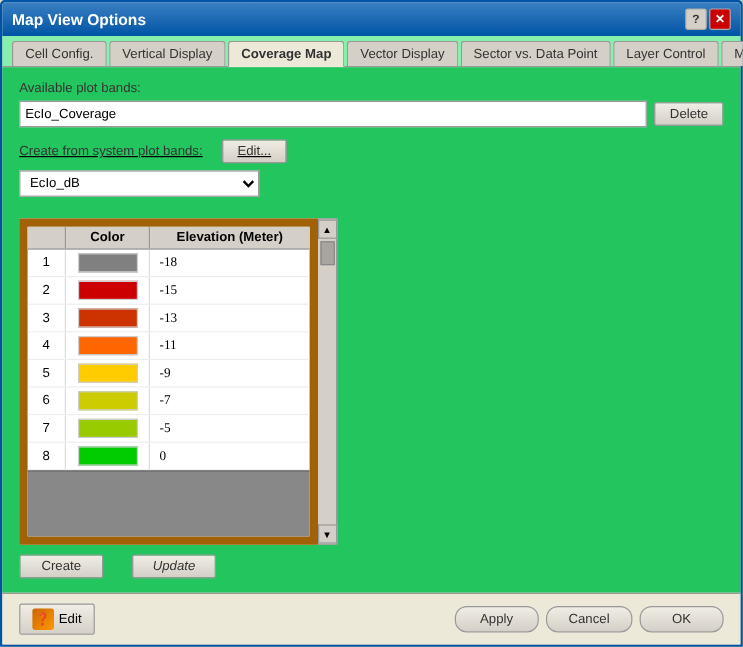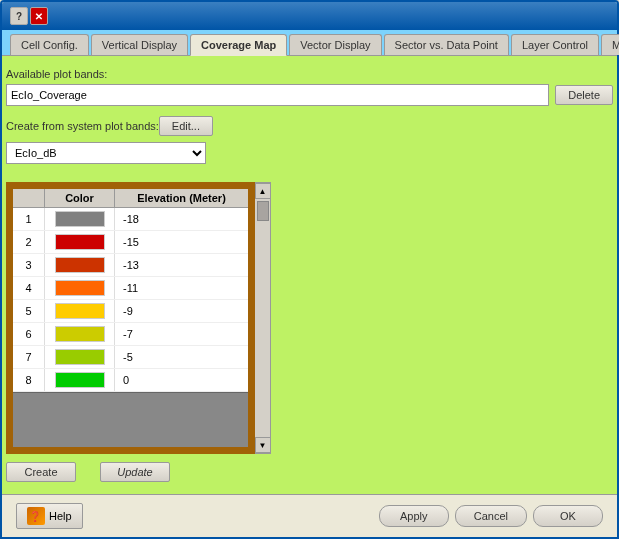--- a/index.html
+++ b/index.html
@@ -48,21 +48,21 @@
       cursor: pointer;
       font-size: 10px;
       font-weight: bold;
       color: #333;
     }
     .title-btn.help { background: #d4d0c8; }
     .title-btn.close { background: #cc0000; color: white; }
 
     .tabs-bar {
       display: flex;
-      background: #7dd3fc;
+      background: #86efac;
       padding: 4px 8px 0 8px;
       border-bottom: 1px solid #999;
       gap: 2px;
     }
     .tab {
       padding: 4px 10px;
       border: 1px solid #999;
       border-bottom: none;
       border-radius: 3px 3px 0 0;
       cursor: pointer;
@@ -73,22 +73,22 @@
     }
     .tab.active {
       background: #ece9d8;
       border-bottom: 1px solid #ece9d8;
       margin-bottom: -1px;
       z-index: 1;
       font-weight: bold;
     }
 
     .content {
-      padding: 12px 4px;
-      background: #bef264;
+      padding: 12px 14px;
+      background: #22c55e;
     }
 
     .field-group {
       margin-bottom: 10px;
     }
     .field-label {
       font-size: 11px;
       margin-bottom: 4px;
       color: #333;
     }
@@ -128,22 +128,23 @@
       cursor: pointer;
       font-size: 11px;
       color: #333;
       white-space: nowrap;
       text-align: center;
     }
 
     .system-plot-row {
       display: flex;
       align-items: center;
-      gap: 0;
+      gap: 16px;
       margin-bottom: 6px;
+      text-decoration: underline;
     }
     .system-plot-label {
       font-size: 11px;
       color: #333;
     }
 
     .plot-select-wrapper {
       position: relative;
       width: 200px;
     }
@@ -183,21 +184,21 @@
     }
     .table-cell {
       padding: 3px 6px;
       font-size: 11px;
       text-align: center;
       border-right: 1px solid #ddd;
       display: flex;
       align-items: center;
       justify-content: center;
     }
-    .table-cell:last-child { border-right: none; text-align: left; justify-content: flex-start; padding-left: 8px; }
+    .table-cell:last-child { border-right: none; text-align: left; justify-content: flex-start; padding-left: 8px; font-family: Liberation Serif, serif; }
     .color-swatch {
       width: 50px;
       height: 16px;
       border: 1px solid #ccc;
     }
     .table-scroll-area {
       max-height: 200px;
       overflow: hidden;
     }
     .gray-area {
@@ -293,20 +294,21 @@
       min-width: 70px;
       text-align: center;
     }
   </style>
 </head>
 <body>
 
 <div class="window">
 
   <div class="title-bar">
+    <span class="title-bar-title">Map View Options</span>
     <div class="title-bar-controls">
       <div class="title-btn help">?</div>
       <div class="title-btn close">✕</div>
     </div>
   </div>
 
   <div class="tabs-bar">
     <div class="tab">Cell Config.</div>
     <div class="tab">Vertical Display</div>
     <div class="tab active">Coverage Map</div>
@@ -422,21 +424,21 @@
       <button class="btn" style="min-width:70px;">Create</button>
       <button class="btn" style="min-width:70px;font-style:italic;">Update</button>
     </div>
   </div>
 
   <div class="bottom-bar">
     <button class="help-btn">
       <div class="help-icon">
         <span>❓</span>
       </div>
-      <span>Help</span>
+      <span>Edit</span>
     </button>
     <div class="action-btns">
       <button class="action-btn">Apply</button>
       <button class="action-btn">Cancel</button>
       <button class="action-btn">OK</button>
     </div>
   </div>
 </div>
 
 </body></html>

